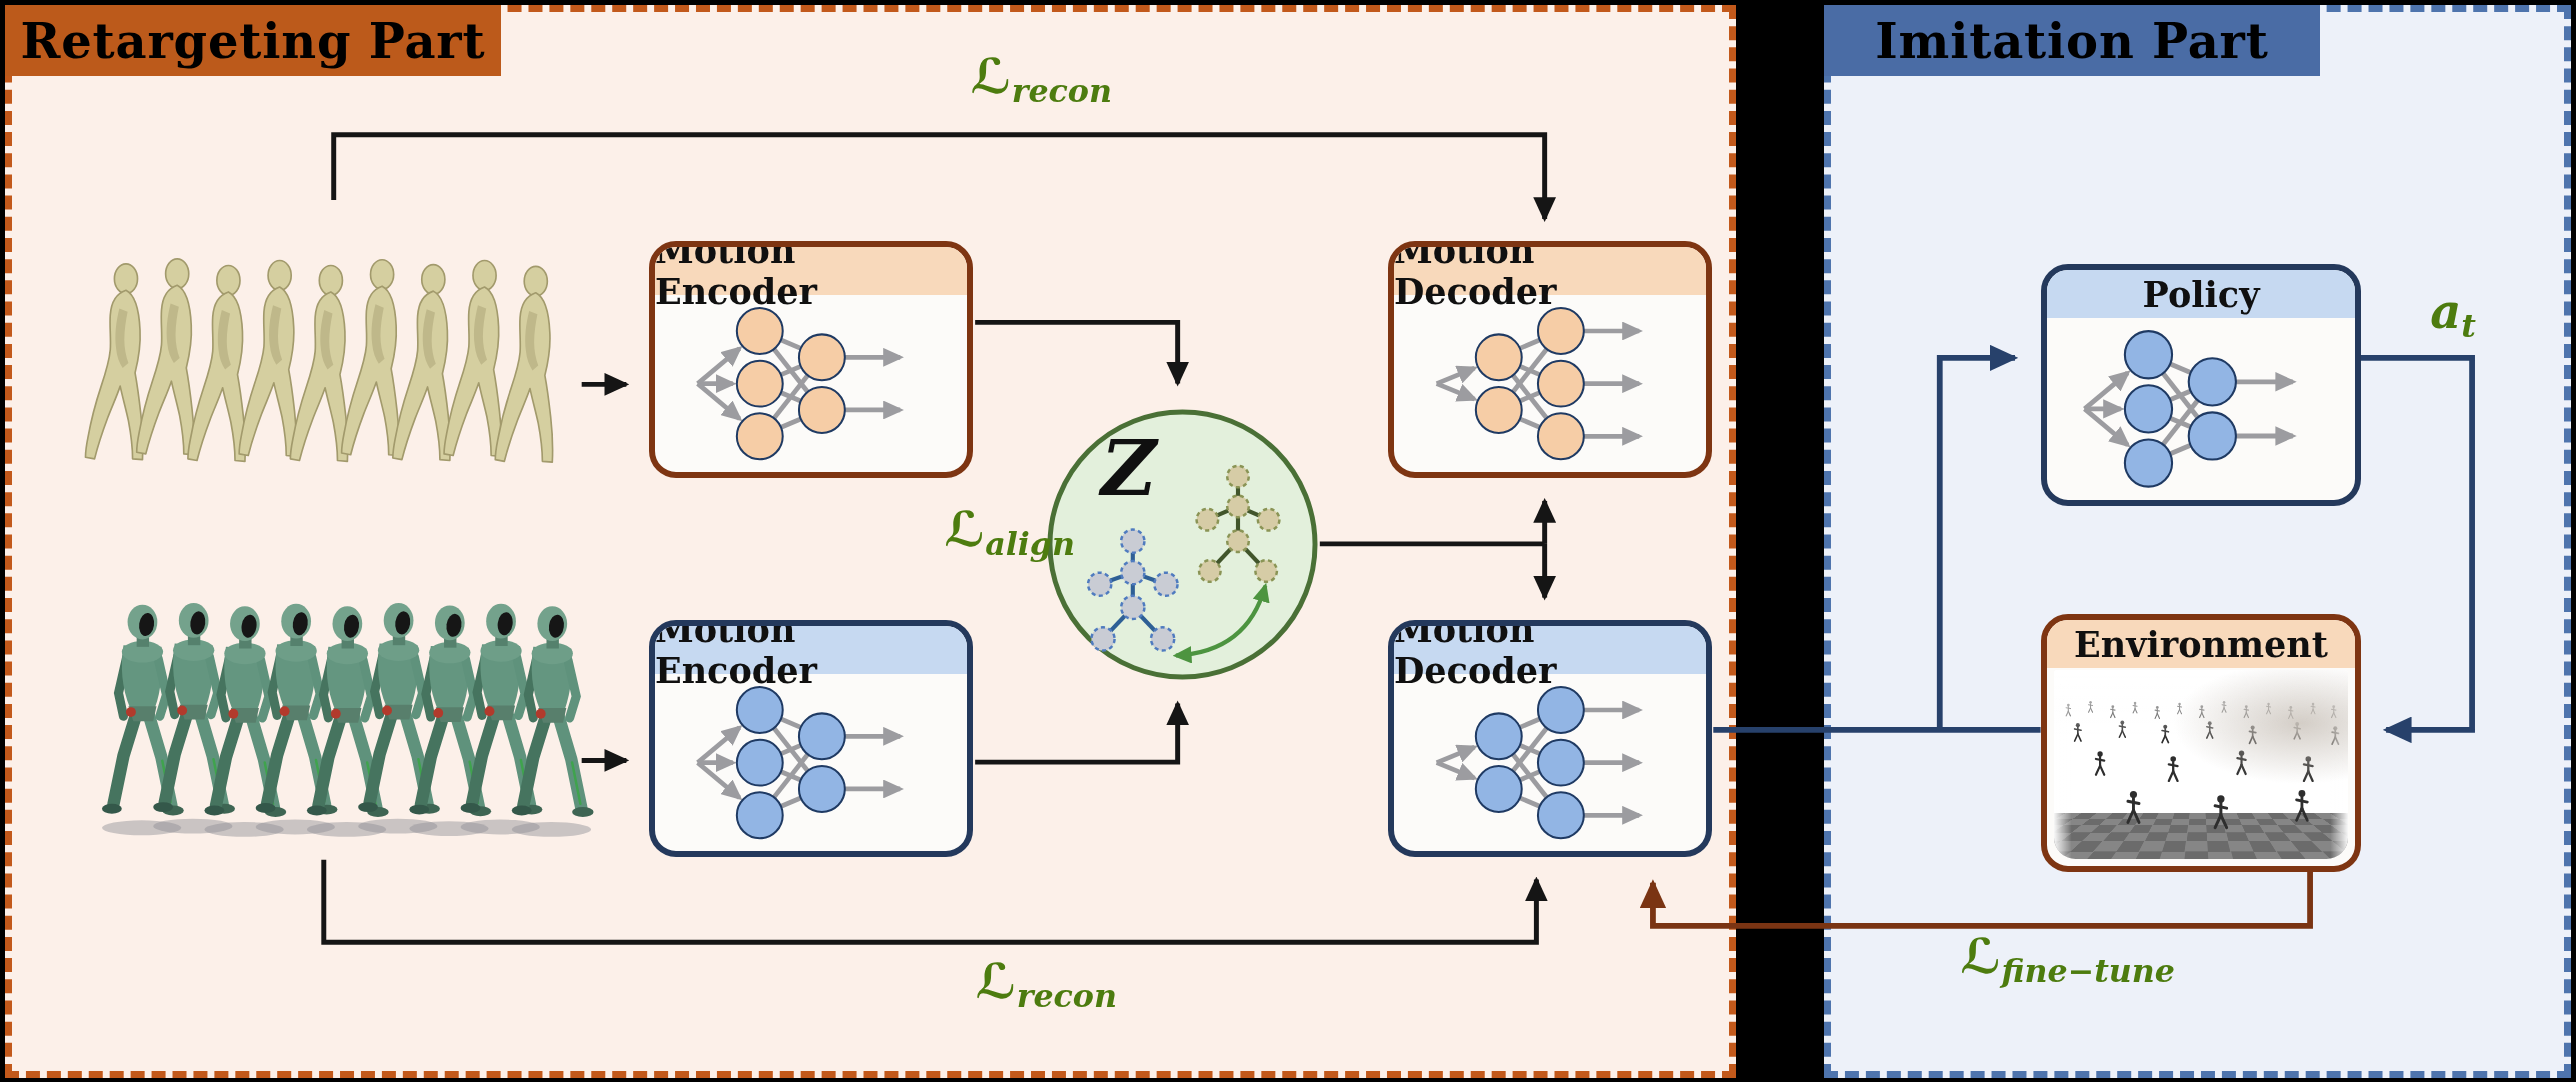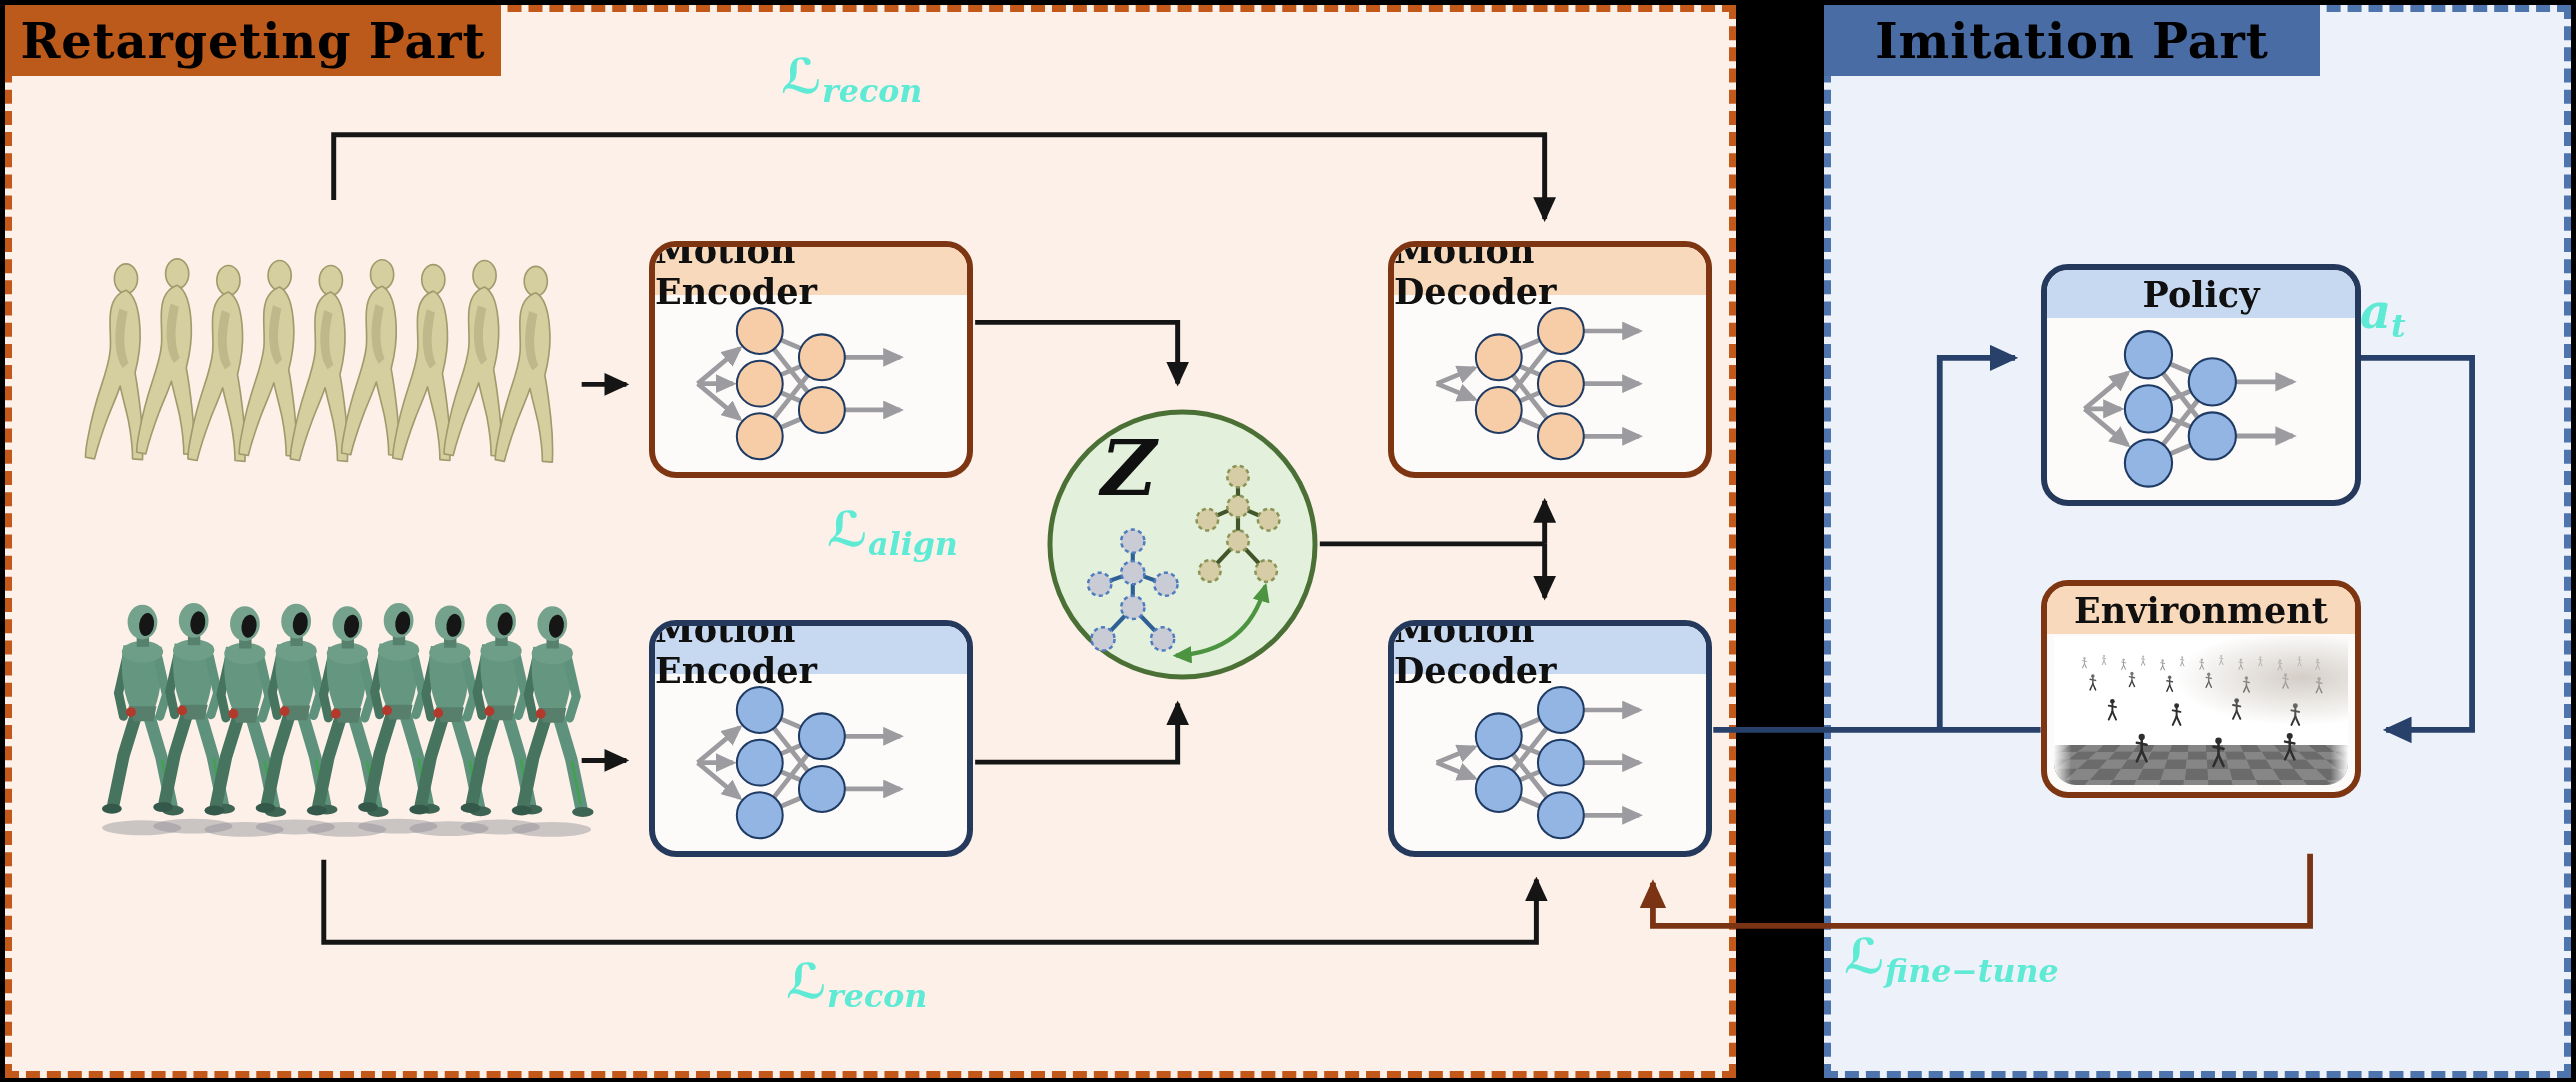--- a/index.html
+++ b/index.html
@@ -40,21 +40,21 @@
       linear-gradient(90deg, rgba(255,255,255,.95), rgba(255,255,255,0) 6%,
                       rgba(255,255,255,0) 94%, rgba(255,255,255,.95));}
   .env-bots{position:absolute;inset:0;width:100%;height:100%;}
   
   .latent{position:absolute;left:1045px;top:407px;width:275px;height:275px;}
   .zlab{position:absolute;left:56px;top:16.5px;font-size:76px;font-weight:bold;
         font-style:italic;color:#101010;}
   
   .figs{position:absolute;}
   
-  .mlabel{position:absolute;text-align:left;color:#5eead4;font-weight:bold;font-style:italic;
+  .mlabel{position:absolute;text-align:right;color:#4d7c0f;font-weight:bold;font-style:italic;
           font-size:48px;font-family:"DejaVu Serif","DejaVu Sans",serif;white-space:nowrap;}
   .msub{font-size:0.66em;vertical-align:-0.28em;}
   #lab-recon-top{left:781px;top:48px;width:331px;}
   #lab-align{left:827px;top:501px;width:248px;}
   #lab-recon-bottom{left:786px;top:953px;width:331px;}
   #lab-finetune{left:1844px;top:928px;width:331px;}
   #lab-sr{left:1811px;top:741px;width:248px;}
   #lab-at{left:2360px;top:283px;width:116px;}
   .defs-holder{position:absolute;width:0;height:0;overflow:hidden;}
   #wires{position:absolute;left:0;top:0;}
@@ -323,21 +323,21 @@
     <div class="nbox-head">
         <span>Policy</span>
       </div>
     <div class="nbox-body">
         <svg class="net blue" viewBox="0 0 360 236">
           <use href="#net32"></use>
         </svg>
       </div>
   </div>
 
-  <div class="nbox orange" style="left:2041px;top:580px;width:320px;height:218px;">
+  <div class="nbox orange" style="left:2041px;top:614px;width:320px;height:258px;">
     <div class="nbox-head">
         <span>Environment</span>
       </div>
     <div class="env-img">
       <div class="env-persp"></div>
       <svg class="env-bots" viewBox="0 0 371 214">
         <g>
           <use href="#tbot" width="16" height="32" transform="translate(18,38) scale(0.55)" x="-8" y="-16"></use>
           <use href="#tbot" width="16" height="32" transform="translate(46,34) scale(0.5)" x="-8" y="-16"></use>
           <use href="#tbot" width="16" height="32" transform="translate(74,40) scale(0.55)" x="-8" y="-16"></use>

